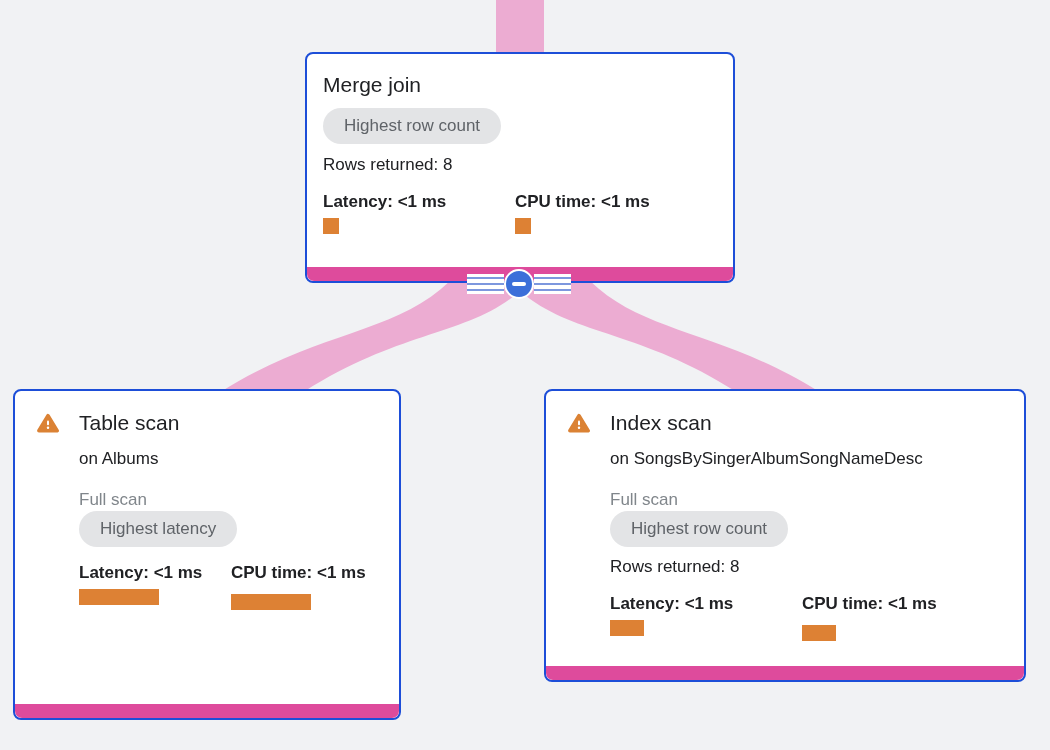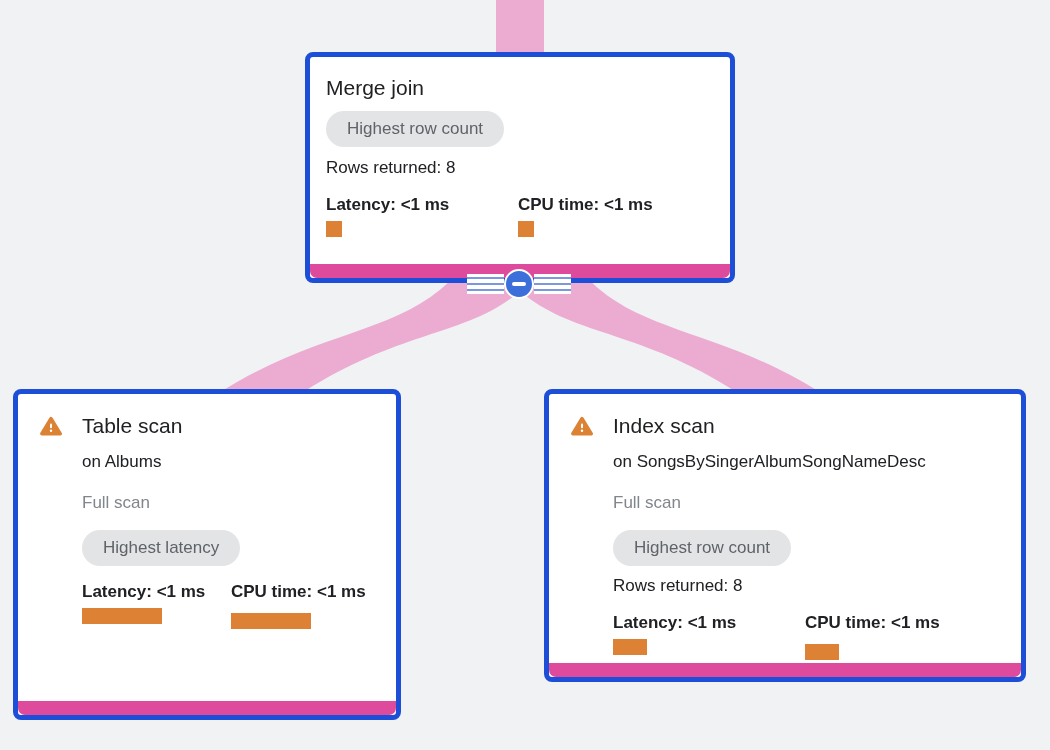--- a/index.html
+++ b/index.html
@@ -15,21 +15,21 @@
   
   .edges-layer {
     position: absolute; left: 0; top: 0; width: 1050px; height: 750px;
     z-index: 0;
   }
 
   
   .plan-card {
     position: absolute;
     background: #FFFFFF;
-    border: 5px solid #1d4ed8;
+    border: 2px solid #1d4ed8;
     border-radius: 8px;
     box-sizing: border-box;
     z-index: 1;
   }
   .card-merge { left: 305px; top: 52px;  width: 430px; height: 231px; padding: 18px 16px 0 16px; }
   .card-table { left: 13px;  top: 389px; width: 388px; height: 331px; padding: 19px 16px 0 22px; }
   .card-index { left: 544px; top: 389px; width: 482px; height: 293px; padding: 19px 2px 0 22px; }
 
   .bottom-bar {
     position: absolute; left: 0; right: 0; bottom: 0;
@@ -50,21 +50,21 @@
   .scantype-line { margin-top: 20px;  line-height: 21px; color: #80868B; }
 
   .badge {
     display: inline-block;
     background: #E3E4E6;
     color: #5F6368;
     border-radius: 18px;
     height: 36px; line-height: 36px;
     padding: 0 21px;
     font-size: 17px;
-    margin-top: 17px;
+    margin-top: 1px;
   }
   .badge-row { line-height: 0; }
   .card-merge .badge { margin-top: 10px; }
 
   .rows-line { margin-top: 9px; line-height: 22px; }
   .card-merge .rows-line { margin-top: 10px; }
 
   .metrics-row { display: flex; margin-top: 15px; }
   .metric-col { width: 192px; font-weight: bold; }
   .metric-label { line-height: 21px; }

